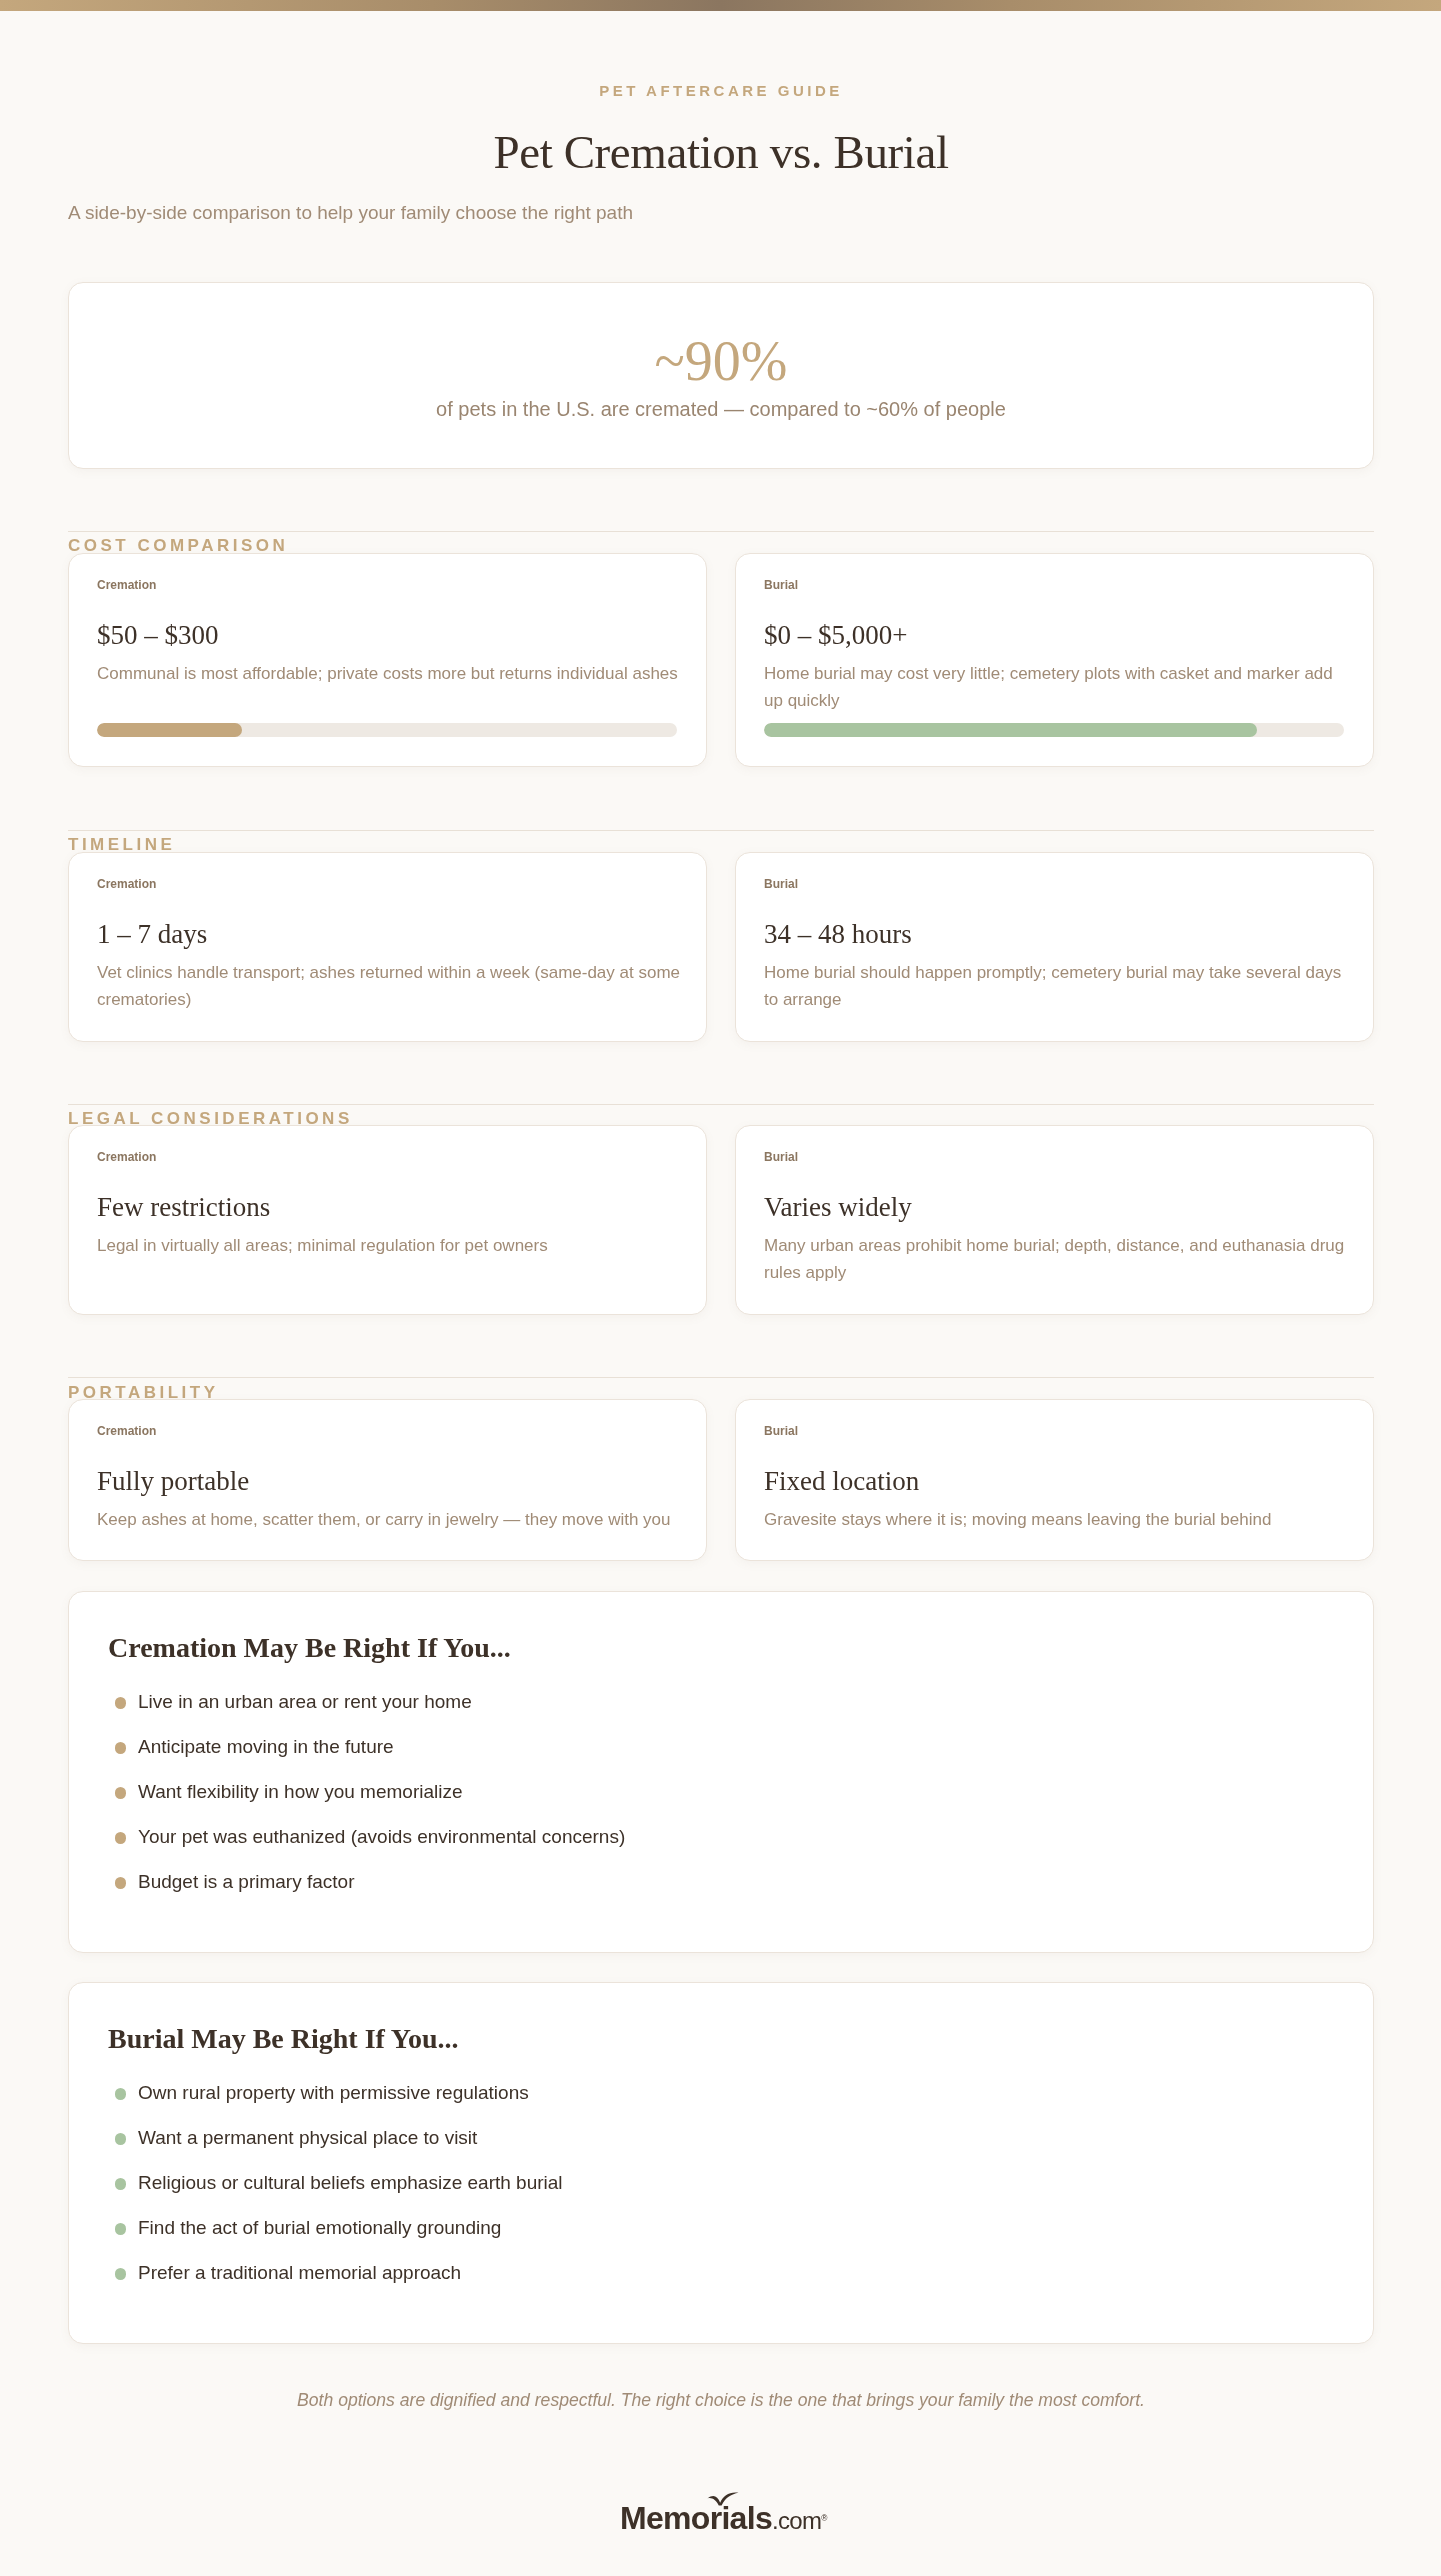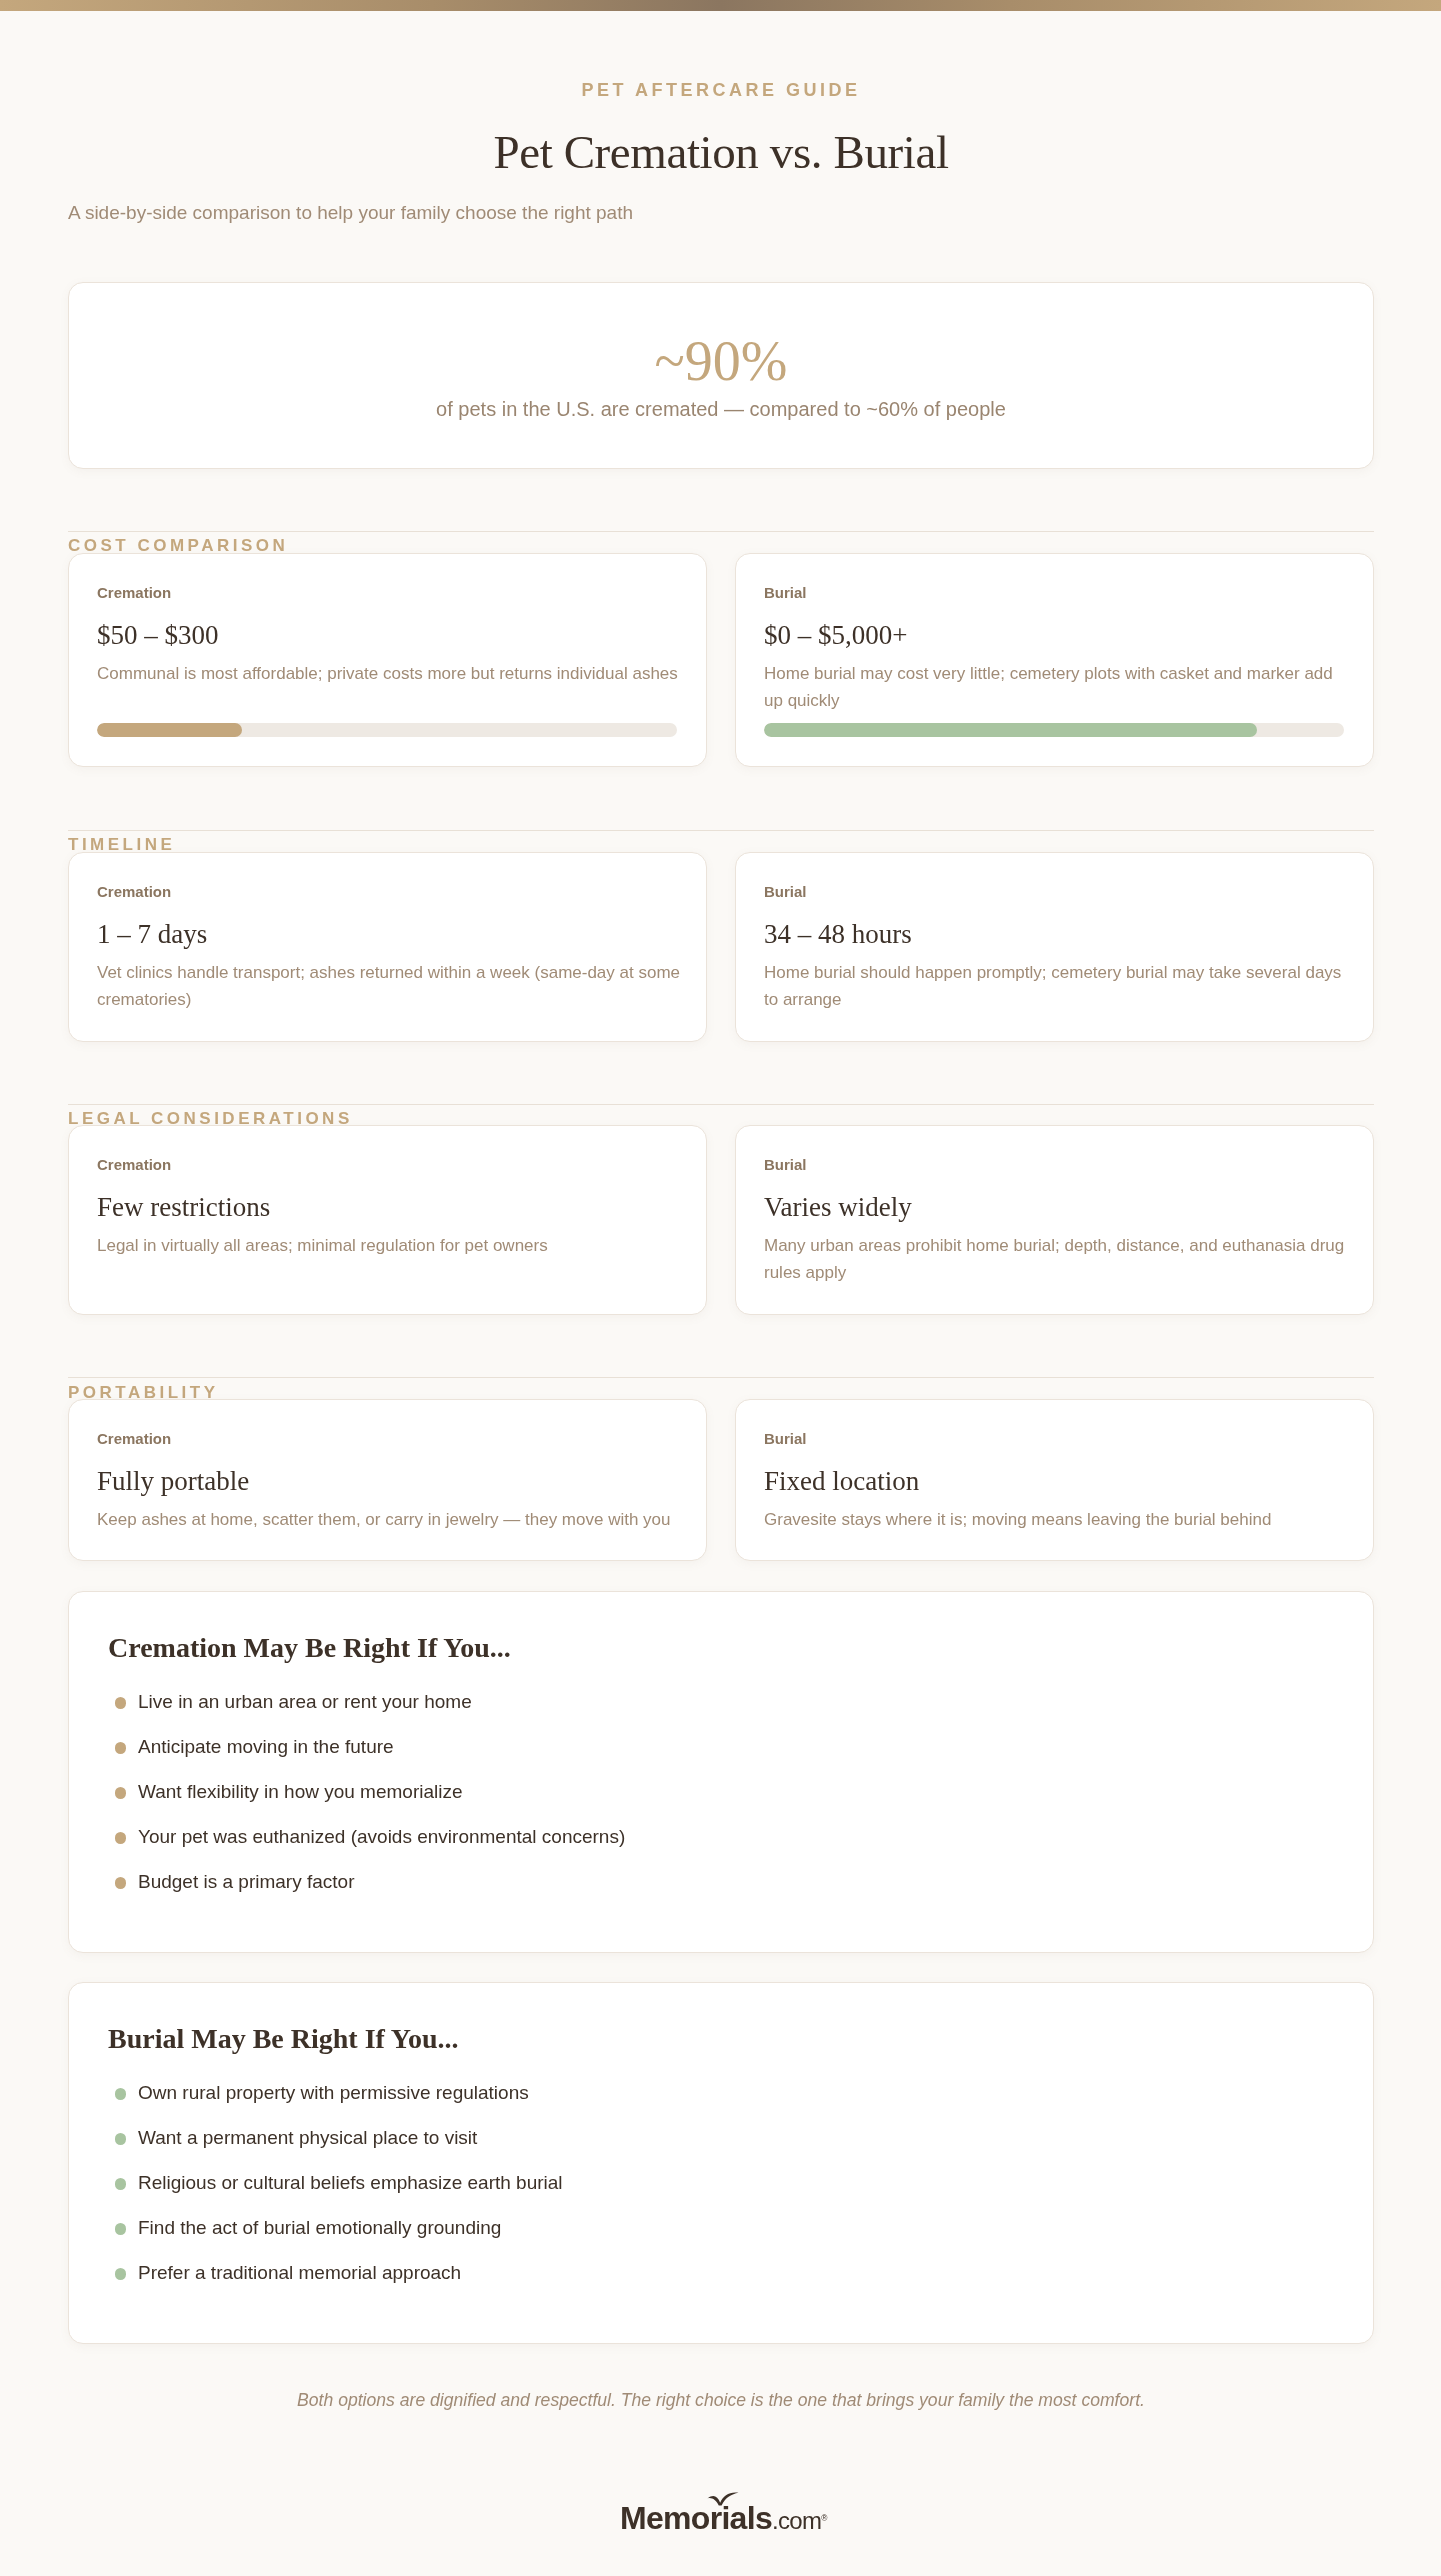--- a/index.html
+++ b/index.html
@@ -14,21 +14,21 @@
     .top-bar {
       position: absolute; left: 0; top: 0; width: 1441px; height: 11.3px;
       background: linear-gradient(90deg, #c4a77d 0%, #a88d6a 30%, #8b7660 50%, #a88d6a 70%, #c4a77d 100%);
     }
     .container {
       position: absolute; left: 68px; top: 0; width: 1306px;
     }
     .eyebrow {
       position: absolute; left: 0; width: 1306px; top: 80px;
       text-align: center;
-      font-size: 18px; font-weight: bold; letter-spacing: 3.5px;
+      font-size: 15px; font-weight: bold; letter-spacing: 3.5px;
       color: #c4a77d; line-height: 21px;
     }
     .page-title {
       position: absolute; left: 0; width: 1306px; top: 121px;
       text-align: center;
       font-family: "Liberation Serif", "DejaVu Serif", serif;
       font-size: 47px; font-weight: normal; color: #3d3128; line-height: 63px;
       letter-spacing: -0.4px;
     }
     .subtitle {
@@ -60,22 +60,22 @@
       color: #c4a77d; line-height: 21px; margin-top: 36px;
     }
     .section-rule {
       position: absolute; left: 0; width: 1306px; height: 1.4px;
       background: #e8e0d6;
     }
     .cmp-card { width: 639px; }
     .cmp-card.left { left: 0; }
     .cmp-card.right { left: 667px; }
     .cmp-label {
-      position: absolute; left: 28px; top: 28px;
-      font-size: 15px; font-weight: bold; color: #8b7660; line-height: 22.5px;
+      position: absolute; left: 28px; top: 20px;
+      font-size: 12px; font-weight: bold; color: #8b7660; line-height: 22.5px;
     }
     .cmp-value {
       position: absolute; left: 28px; top: 65px;
       font-family: "Liberation Serif", "DejaVu Serif", serif;
       font-size: 27px; color: #3d3128; line-height: 32px;
     }
     .cmp-desc {
       position: absolute; left: 28px; top: 106px; width: 584px;
       font-size: 17px; color: #a08b76; line-height: 27.4px;
     }

